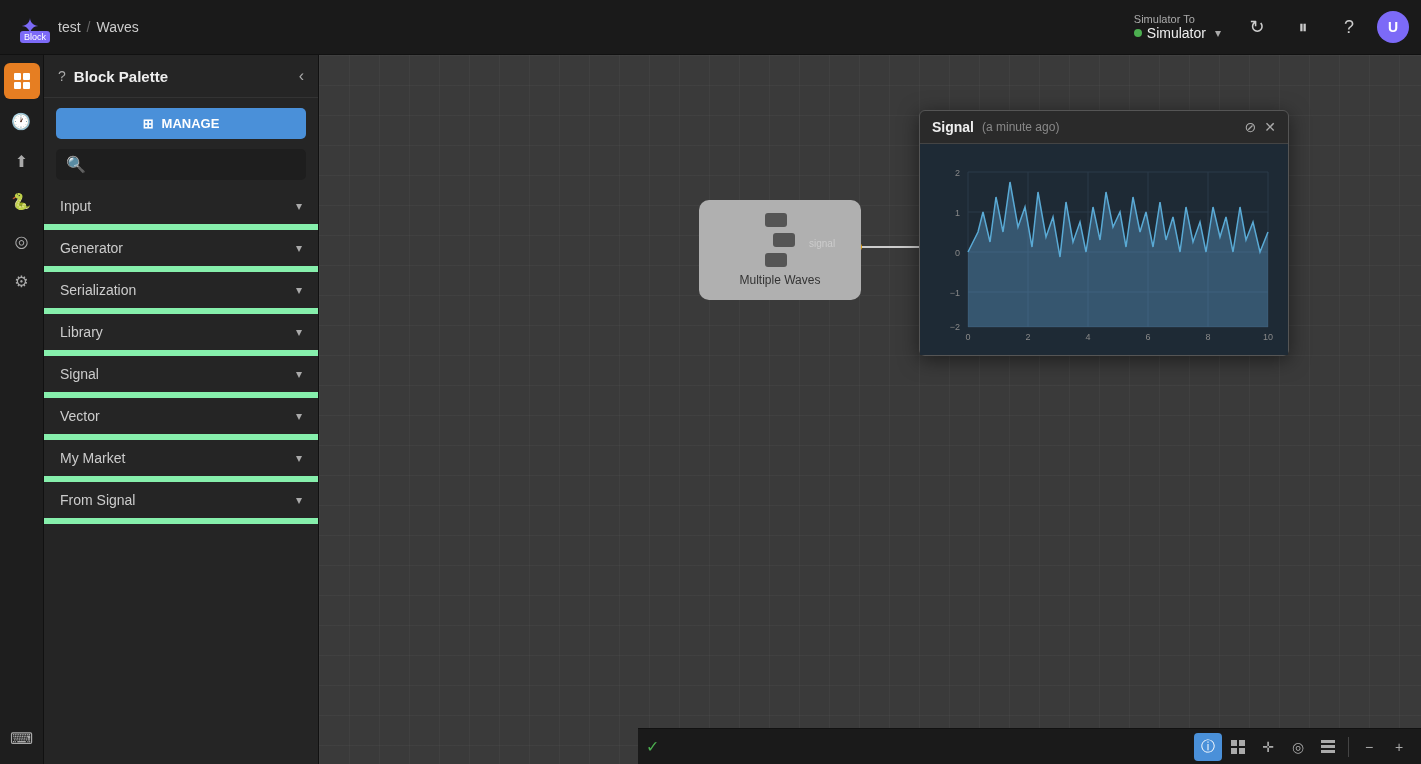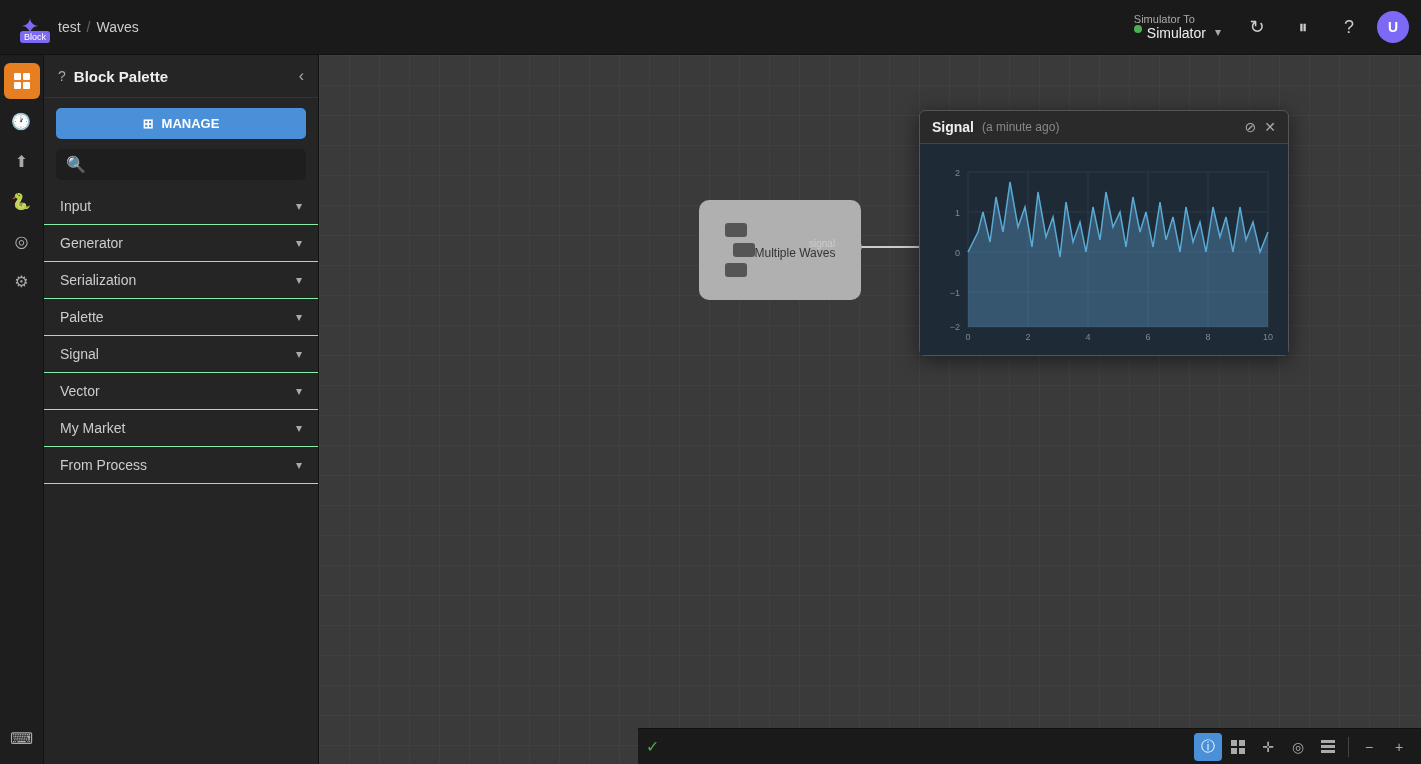--- a/index.html
+++ b/index.html
@@ -32,21 +32,21 @@
       display: flex; align-items: center; gap: 6px;
       font-size: 14px; color: #ccc;
     }
     .topbar-breadcrumb-sep { color: #666; }
     .topbar-spacer { flex: 1; }
     .topbar-conn {
       display: flex; flex-direction: column; align-items: flex-start;
       margin-right: 8px;
     }
     .topbar-conn-label { font-size: 11px; color: #aaa; }
-    .topbar-conn-status { display: flex; align-items: flex-start; gap: 5px; font-size: 14px; color: #eee; }
+    .topbar-conn-status { display: flex; align-items: center; gap: 5px; font-size: 14px; color: #eee; }
     .topbar-conn-dot { width: 8px; height: 8px; background: #4caf50; border-radius: 50%; }
     .topbar-dropdown-arrow { color: #aaa; font-size: 12px; margin-left: 4px; }
     .topbar-icon-btn {
       width: 36px; height: 36px; border-radius: 50%;
       background: transparent; border: none; cursor: pointer;
       color: #ccc; font-size: 18px; display: flex; align-items: center; justify-content: center;
     }
     .topbar-avatar {
       width: 32px; height: 32px; border-radius: 50%;
       background: #7c6af7; display: flex; align-items: center; justify-content: center;
@@ -107,21 +107,21 @@
       margin: 0 12px 8px; padding: 6px 10px; gap: 8px;
     }
     .search-bar input {
       background: transparent; border: none; color: #ccc; font-size: 13px;
       outline: none; flex: 1;
     }
     .palette-list { overflow-y: auto; flex: 1; }
     .palette-item {
       display: flex; align-items: center; justify-content: space-between;
       padding: 10px 16px; cursor: pointer; font-size: 14px; color: #ccc;
-      border-bottom: 1px solid #86efac;
+      border-bottom: 6px solid #86efac;
     }
     .palette-item-arrow { color: #aaa; font-size: 12px; }
 
     
     .canvas-area {
       flex: 1;
       background: #3a3a3a;
       background-image:
         linear-gradient(rgba(80,80,80,0.3) 1px, transparent 1px),
         linear-gradient(90deg, rgba(80,80,80,0.3) 1px, transparent 1px);
@@ -129,21 +129,21 @@
       position: relative;
       overflow: hidden;
     }
 
     
     .block-node {
       position: absolute;
       background: #b8b8b8;
       border-radius: 10px;
       padding: 12px;
-      display: flex; flex-direction: row; align-items: center;
+      display: flex; flex-direction: column; align-items: center;
       justify-content: center;
       min-width: 120px; min-height: 90px;
     }
     .block-node-inner {
       display: flex; align-items: center; gap: 6px;
     }
     .block-port-group {
       display: flex; flex-direction: column; gap: 6px;
     }
     .block-port {
@@ -297,37 +297,37 @@
       </div>
       <div class="palette-item">
         <span>Generator</span>
         <span class="palette-item-arrow">▾</span>
       </div>
       <div class="palette-item">
         <span>Serialization</span>
         <span class="palette-item-arrow">▾</span>
       </div>
       <div class="palette-item">
-        <span>Palette</span>
+        <span>Library</span>
         <span class="palette-item-arrow">▾</span>
       </div>
       <div class="palette-item">
         <span>Signal</span>
         <span class="palette-item-arrow">▾</span>
       </div>
       <div class="palette-item">
         <span>Vector</span>
         <span class="palette-item-arrow">▾</span>
       </div>
       <div class="palette-item">
         <span>My Market</span>
         <span class="palette-item-arrow">▾</span>
       </div>
       <div class="palette-item">
-        <span>From Process</span>
+        <span>From Signal</span>
         <span class="palette-item-arrow">▾</span>
       </div>
     </div>
   </div>
 
   <div class="canvas-area">
 
     <svg class="connection-svg">
 
       <line x1="538" y1="192" x2="714" y2="192" stroke="#ccc" stroke-width="2"></line>

